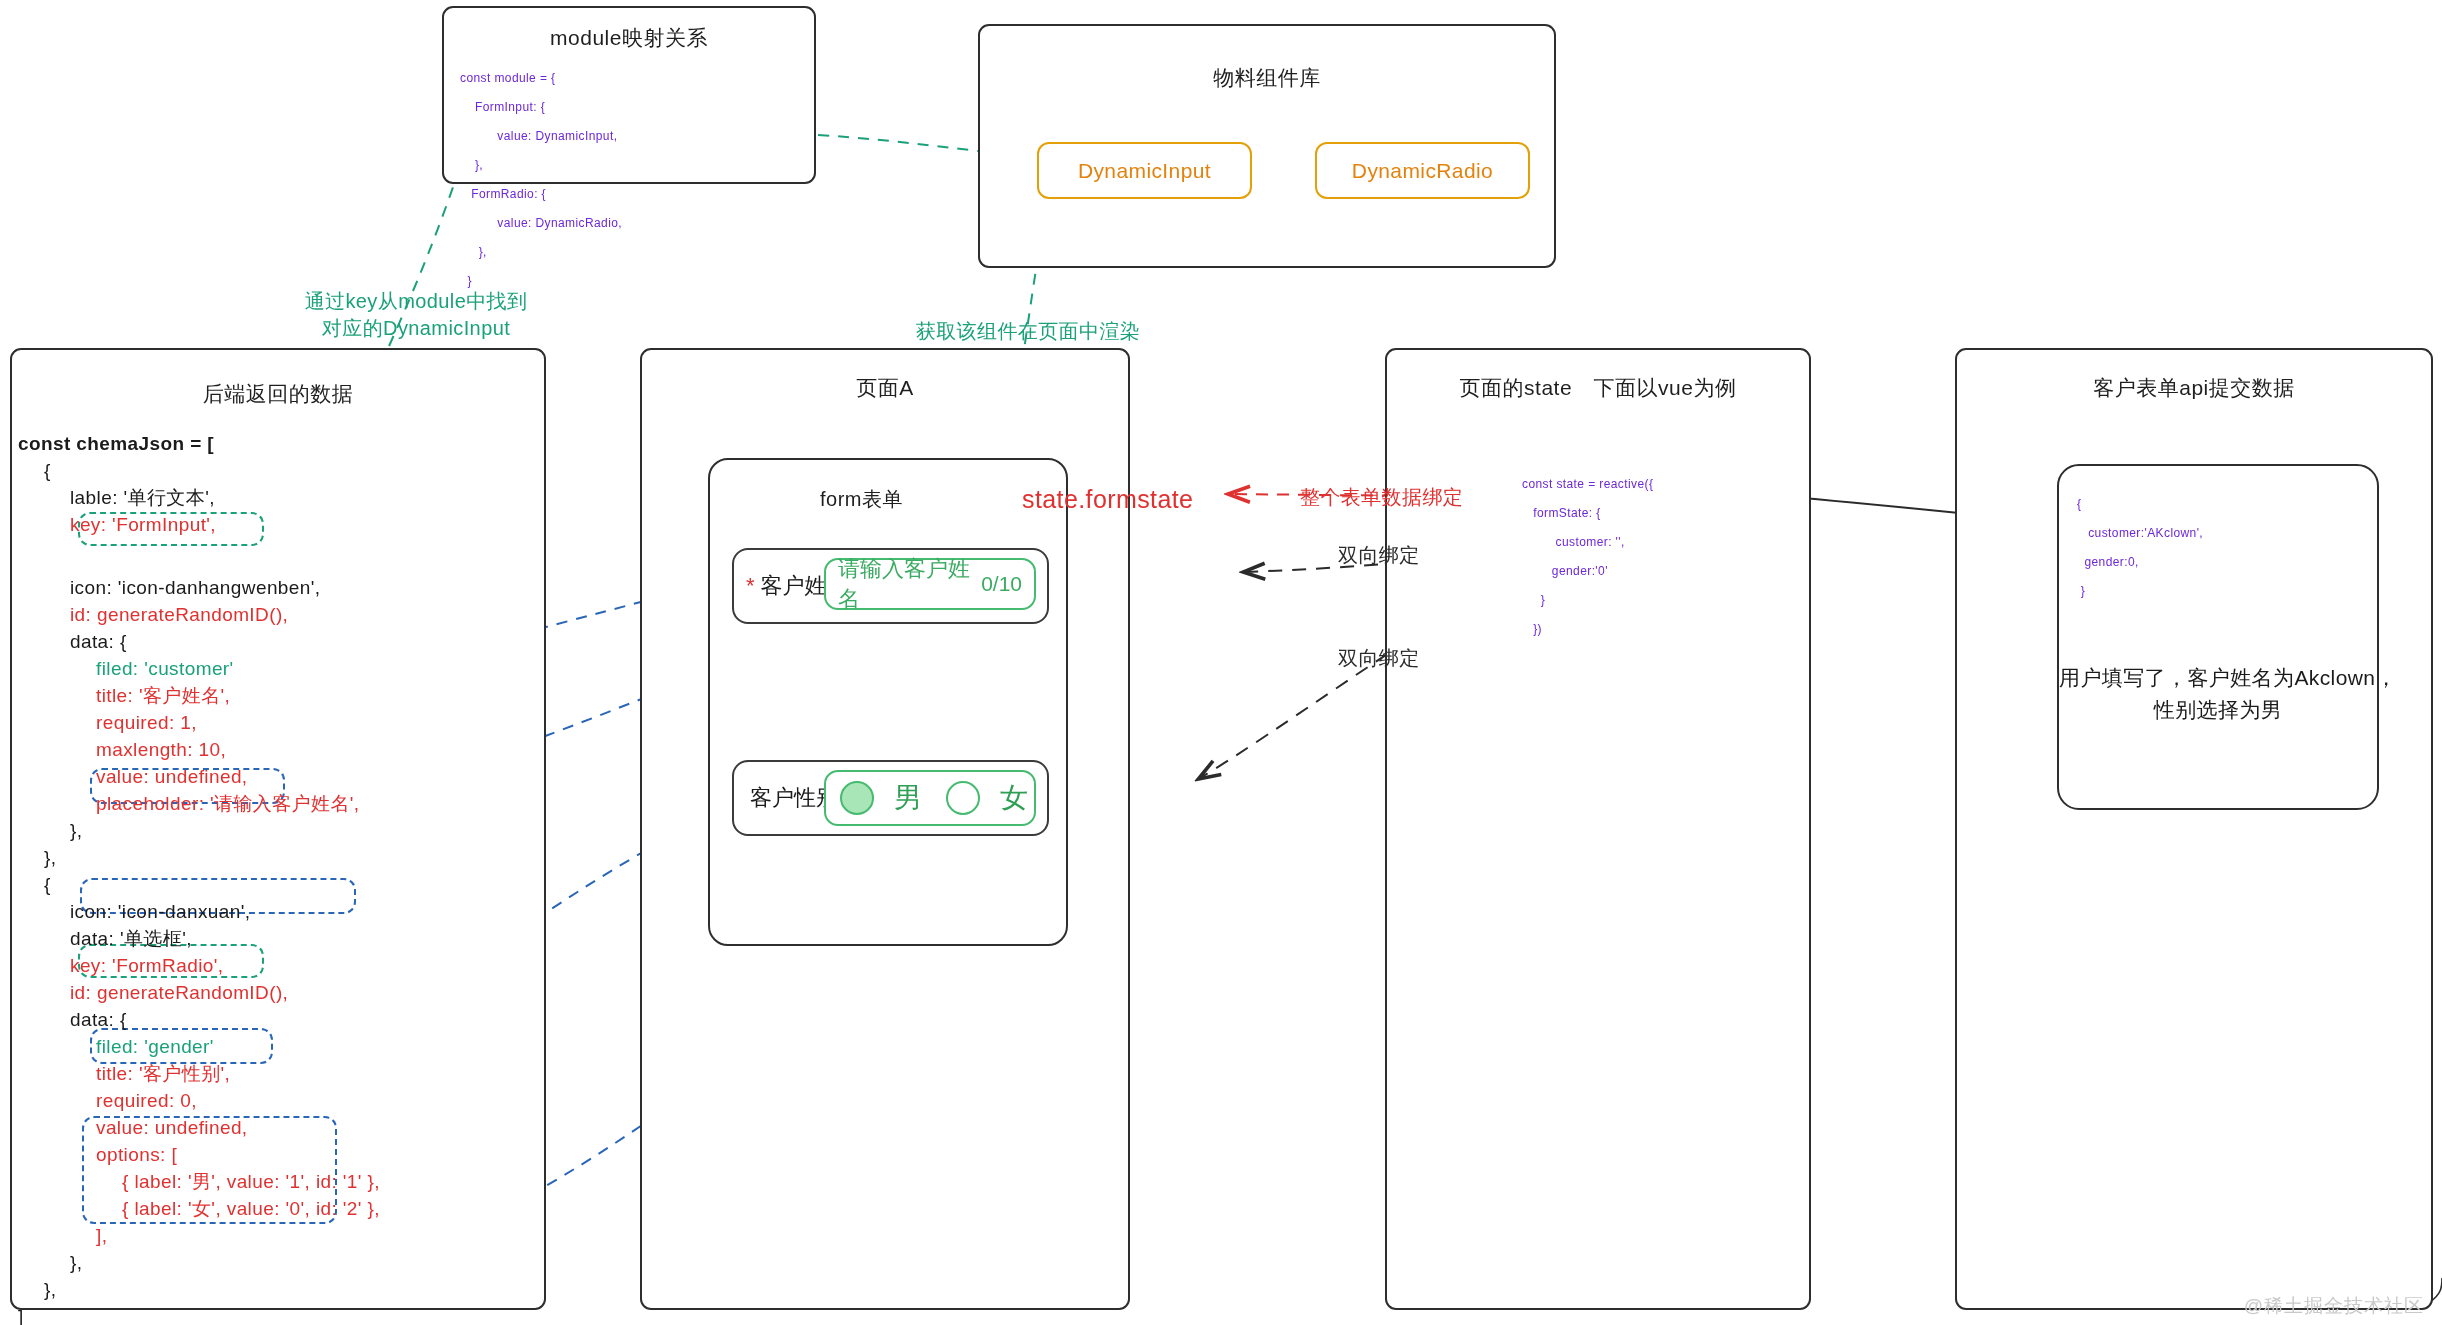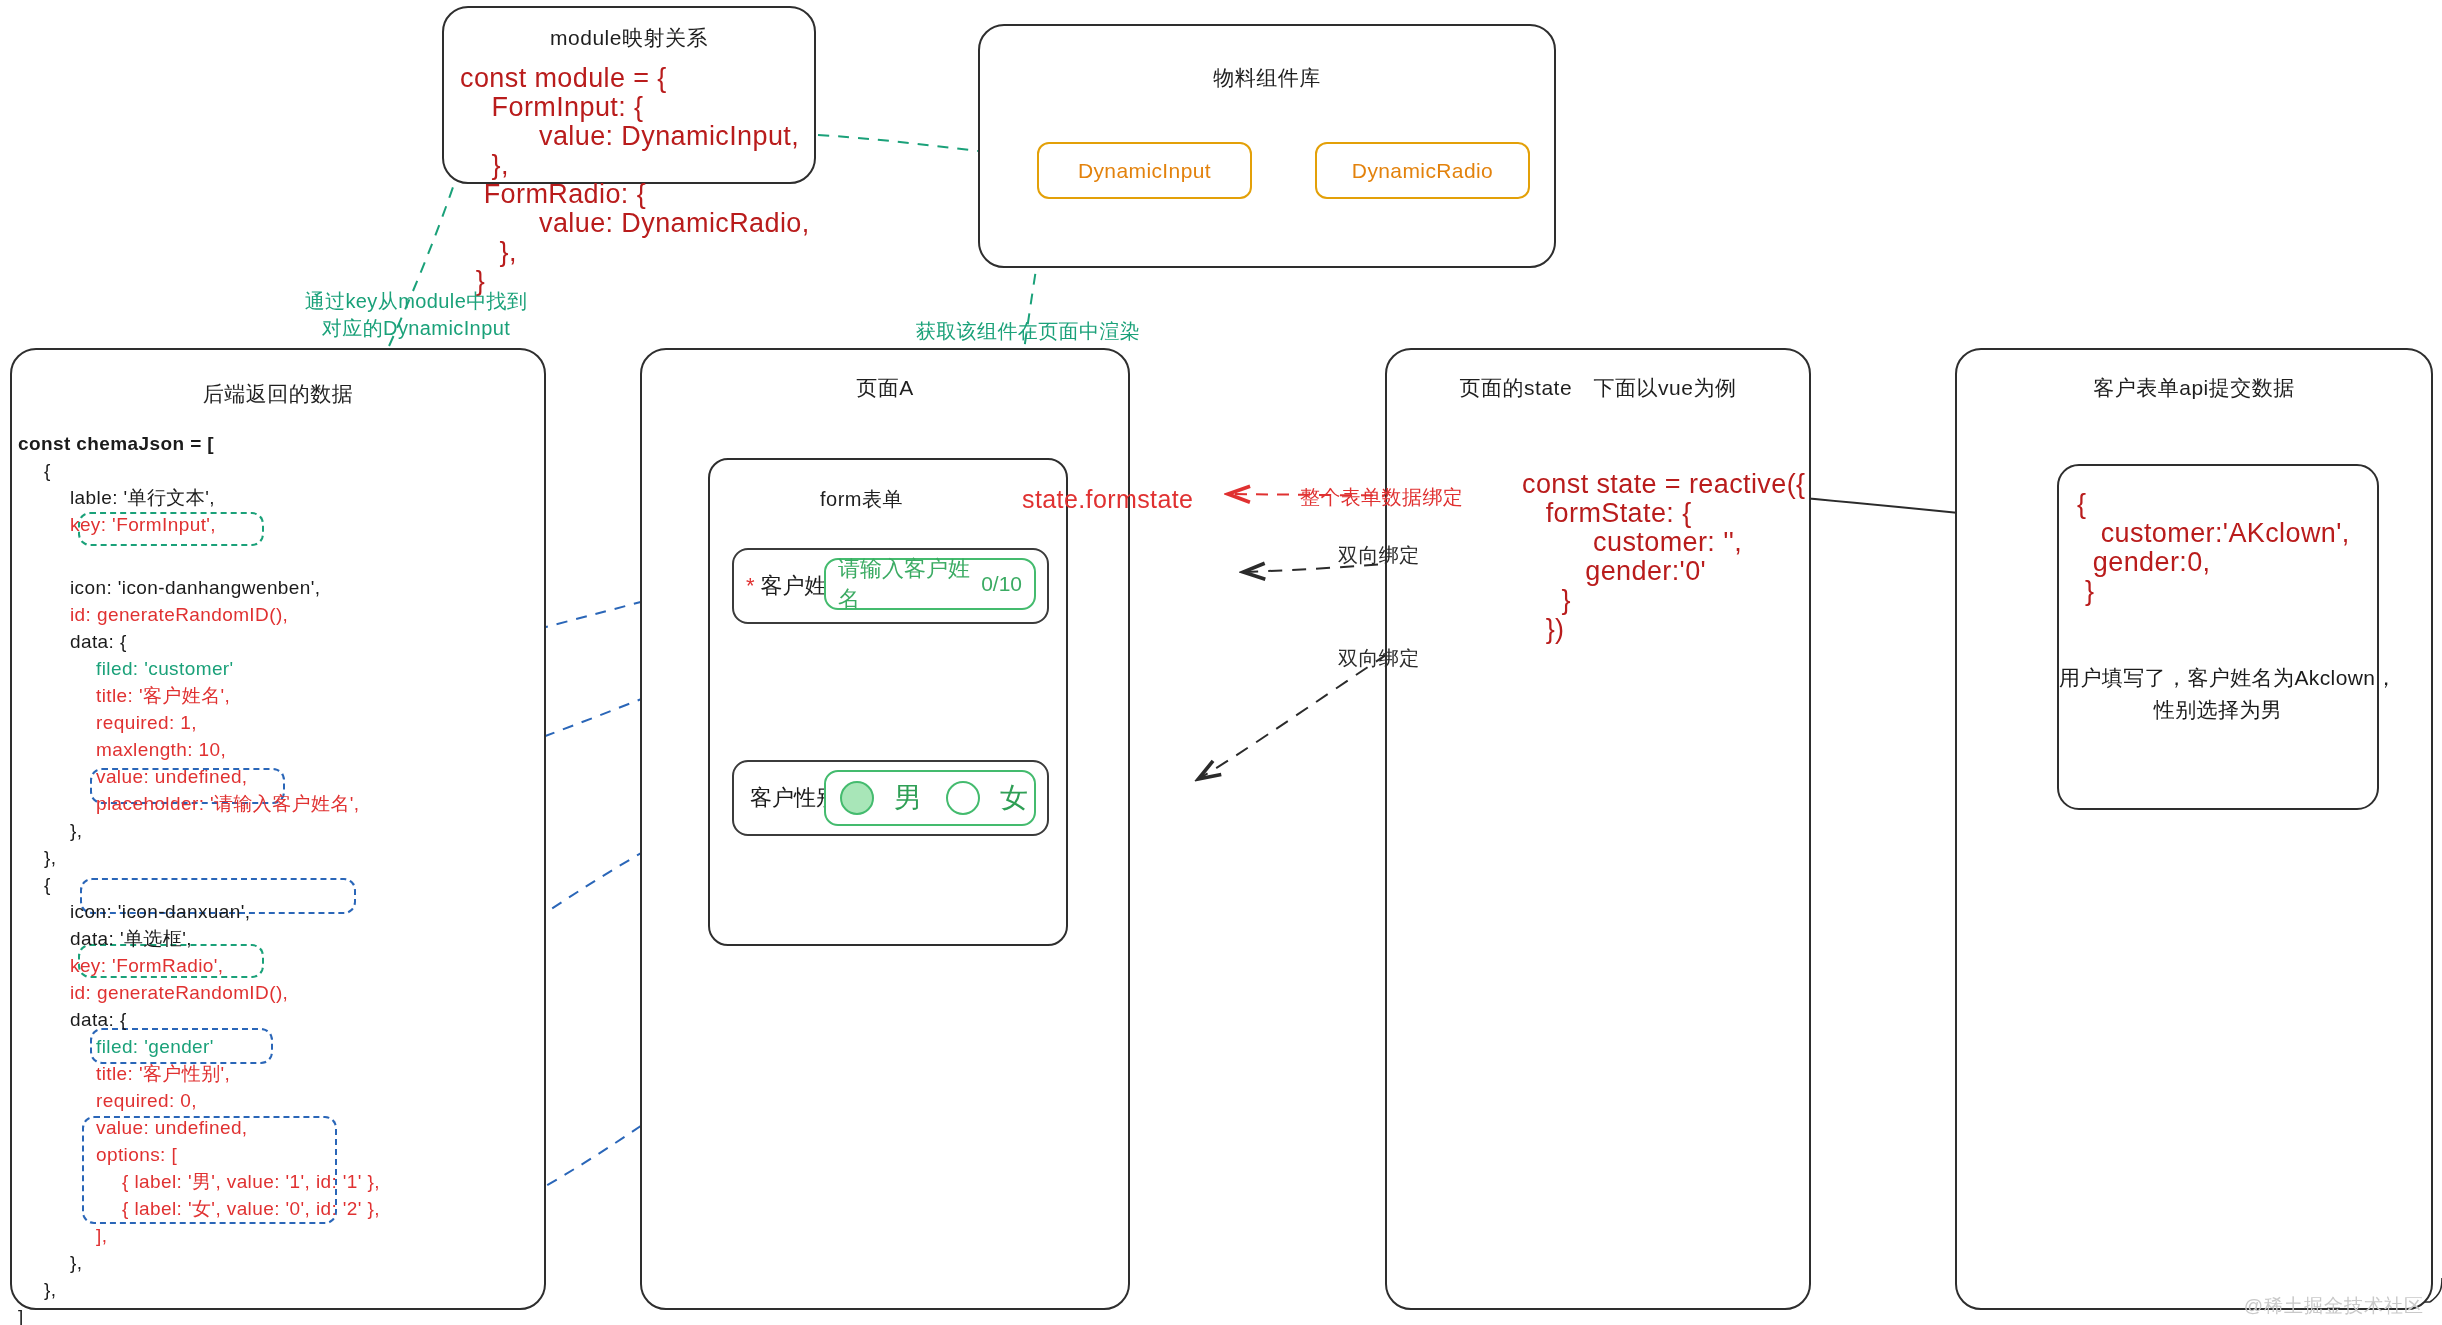--- a/index.html
+++ b/index.html
@@ -11,42 +11,42 @@
     position:relative;
     width:2442px;
     height:1325px;
     background:#fff;
     overflow:hidden;
   }
   
   .panel{
     position:absolute;
     border:2px solid #2e2e2e;
-    border-radius:26px;
+    border-radius:11px;
     background:#fff;
     box-sizing:border-box;
   }
   .panel.thin{border-width:2px;}
   .panel-title{
     position:absolute;
     left:0;right:0;
     text-align:center;
     color:#1f1f1f;
     font-size:21px;
     letter-spacing:.5px;
     white-space:nowrap;
   }
   
   .code{
     position:absolute;
     font-family:"Liberation Sans","DejaVu Sans",sans-serif;
-    font-size:27px;
+    font-size:12px;
     line-height:29px;
     white-space:pre;
-    color:#b91c1c;
+    color:#6d28d9;
     letter-spacing:.4px;
   }
   .code.small{font-size:19px;line-height:27px;}
   
   .hl{
     position:absolute;
     border:2px dashed #1aa179;
     border-radius:12px;
     box-sizing:border-box;
     pointer-events:none;

